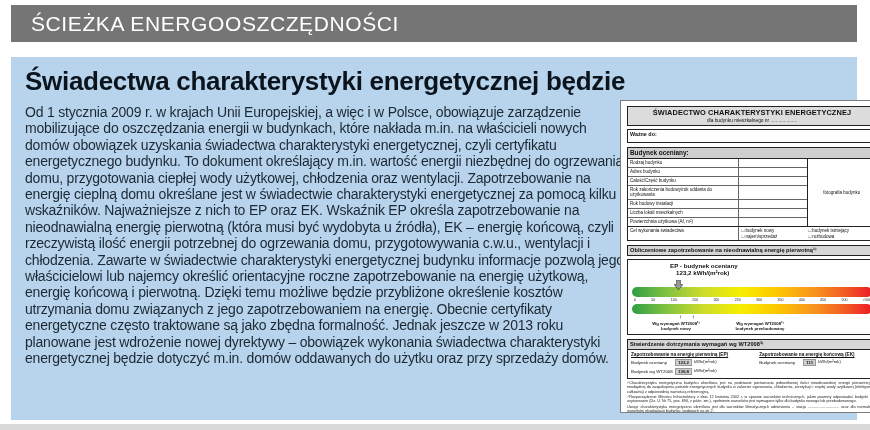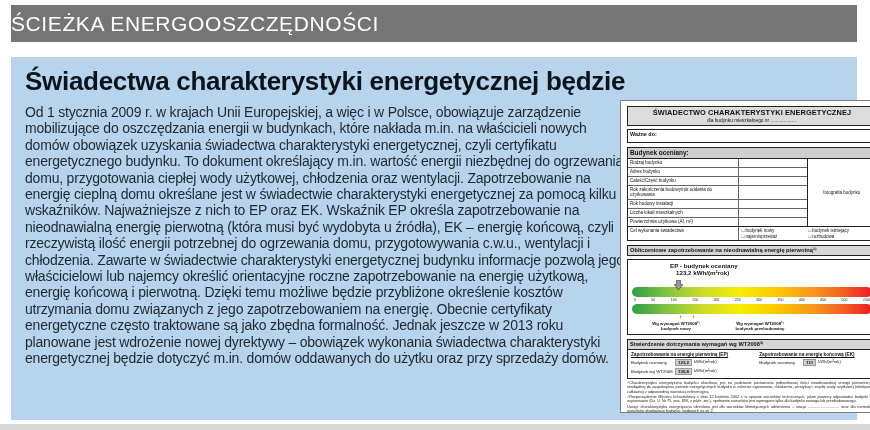--- a/index.html
+++ b/index.html
@@ -3,21 +3,21 @@
 <meta charset="utf-8">
 <style>
   * { margin:0; padding:0; box-sizing:border-box; }
   html,body { background:#ffffff; }
   body { font-family:"Liberation Sans","DejaVu Sans",sans-serif; }
   .page { position:relative; width:870px; height:430px; background:#ffffff; overflow:hidden; }
 
   
   .topbar { position:absolute; left:11px; top:5px; width:846px; height:37px;
             background:#757575; color:#ffffff; font-size:21px; letter-spacing:0.6px;
-            line-height:37px; padding-left:0; white-space:nowrap; }
+            line-height:37px; padding-left:20px; white-space:nowrap; }
 
   
   .panel { position:absolute; left:11px; top:57px; width:846px; height:363px;
            background:#b7d4ec; overflow:hidden; }
   .article-title { margin:9px 0 0 14px; font-size:26px; font-weight:bold;
                    color:#0b141d; letter-spacing:-0.3px; }
   .article-body { margin:7px 0 0 14px; width:600px; font-size:14px; line-height:16.4px;
                   letter-spacing:-0.2px; color:#1c2833; text-align:left; }
 
   .bottom-strip { position:absolute; left:0; bottom:0; width:870px; height:6px; background:#d9d9d9; }

